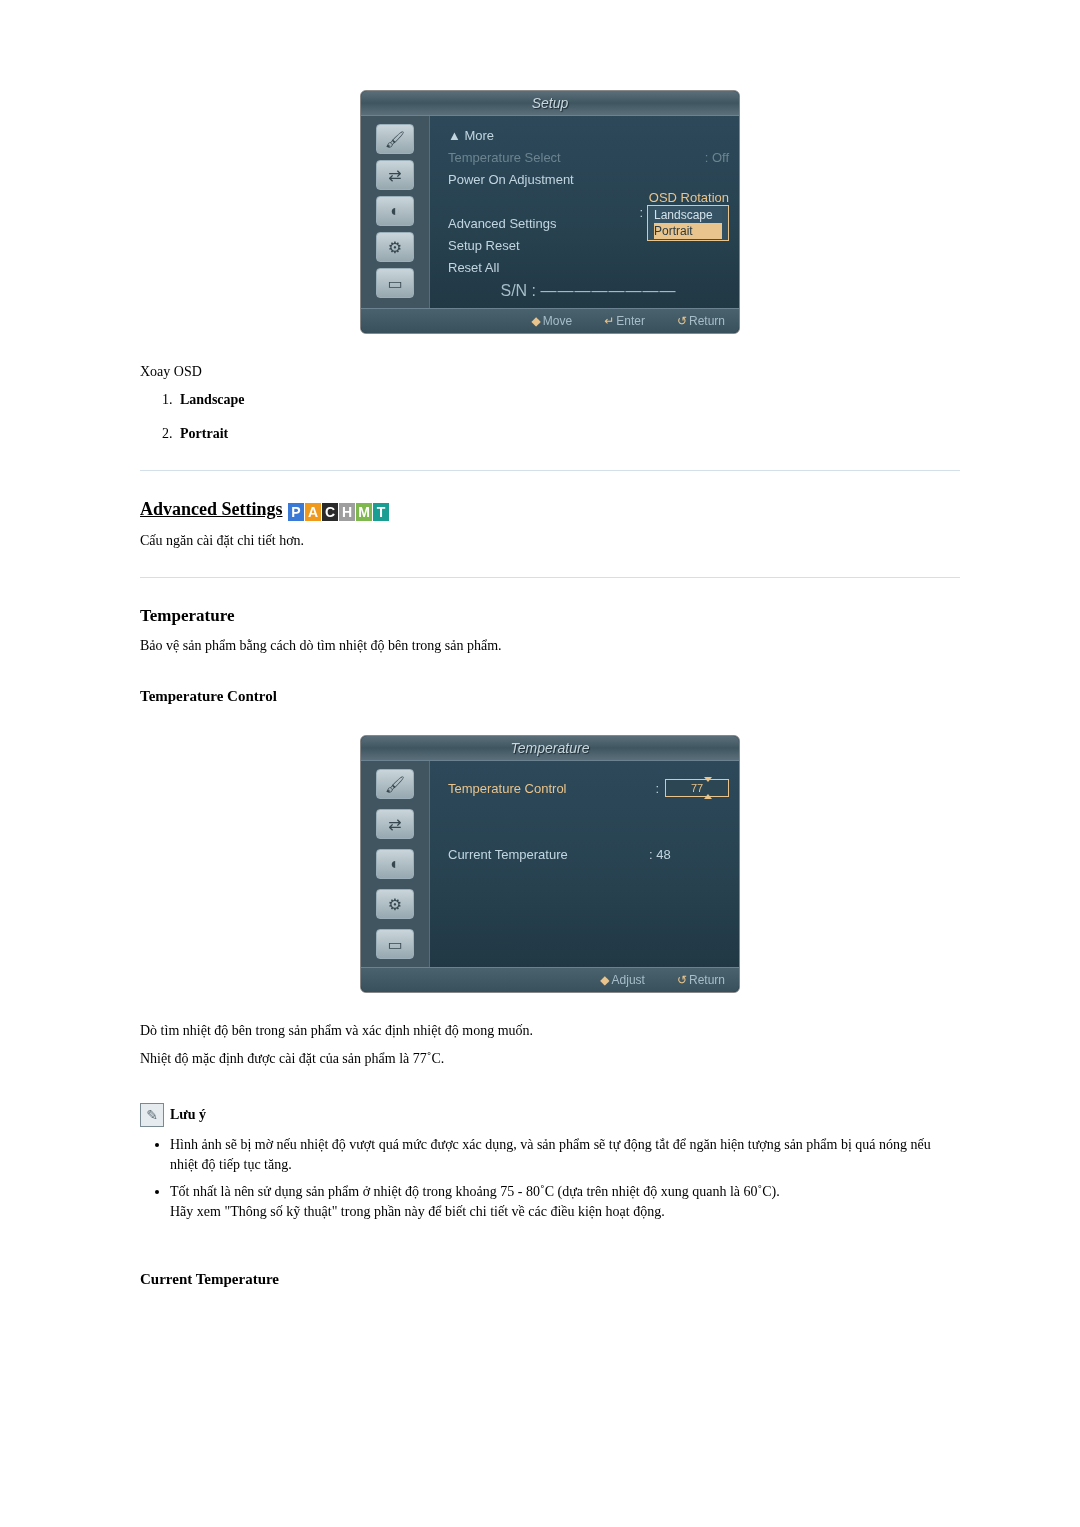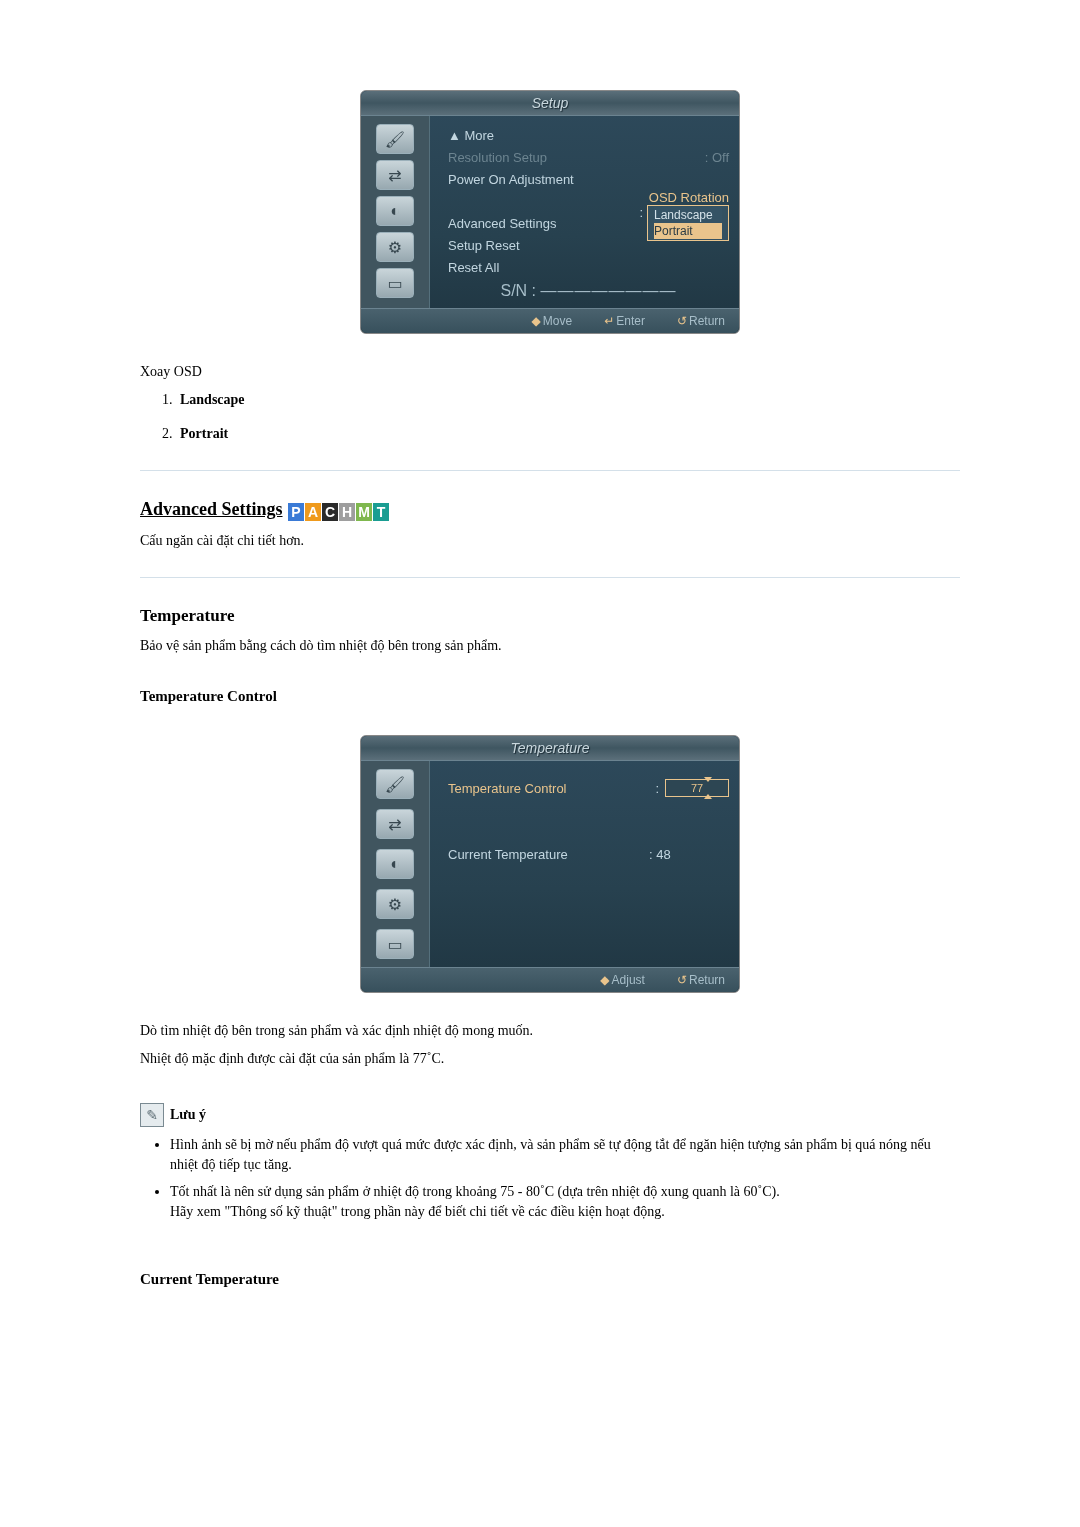--- a/index.html
+++ b/index.html
@@ -250,21 +250,21 @@
         <div class="osd-icon">⇄</div>
         <div class="osd-icon">◐</div>
         <div class="osd-icon">⚙</div>
         <div class="osd-icon">▭</div>
       </div>
       <div class="osd-main">
         <div class="osd-row">
             <span class="osd-label">▲ More</span>
           </div>
         <div class="osd-row">
-          <span class="osd-label-dim">Resolution Setup</span>
+          <span class="osd-label-dim">Temperature Select</span>
           <span class="osd-val-dim">: Off</span>
         </div>
         <div class="osd-row">
             <span class="osd-label">Power On Adjustment</span>
           </div>
         <div class="osd-row" style="align-items:flex-end;flex-direction:column;">
           <span>
             <span class="osd-label-hl">OSD Rotation</span>
           </span>
           <span style="display:flex; gap:4px; align-items:flex-start;">
@@ -364,21 +364,21 @@
   </div>
 
   <div class="doc-text" style="margin-top:26px;">Dò tìm nhiệt độ bên trong sản phẩm và xác định nhiệt độ mong muốn.</div>
   <div class="doc-text">Nhiệt độ mặc định được cài đặt của sản phẩm là 77˚C.</div>
 
   <div class="note-head">
     <span class="note-icon">✎</span>
     <strong>Lưu ý</strong>
   </div>
   <ul class="bullets">
-    <li>Hình ảnh sẽ bị mờ nếu phẩm độ vượt quá mức được xác định, và sản phẩm sẽ tự động tắt để ngăn hiện tượng sản phẩm bị quá nóng nếu nhiệt độ tiếp tục tăng.</li>
+    <li>Hình ảnh sẽ bị mờ nếu nhiệt độ vượt quá mức được xác dụng, và sản phẩm sẽ tự động tắt để ngăn hiện tượng sản phẩm bị quá nóng nếu nhiệt độ tiếp tục tăng.</li>
     <li>
       <span>Tốt nhất là nên sử dụng sản phẩm ở nhiệt độ trong khoảng 75 - 80˚C (dựa trên nhiệt độ xung quanh là 60˚C).</span><br>
       <span>Hãy xem "Thông số kỹ thuật" trong phần này để biết chi tiết về các điều kiện hoạt động.</span>
     </li>
   </ul>
 
   <div class="sub-h3" style="margin-top:50px;">Current Temperature</div>
 
 </div>
 

